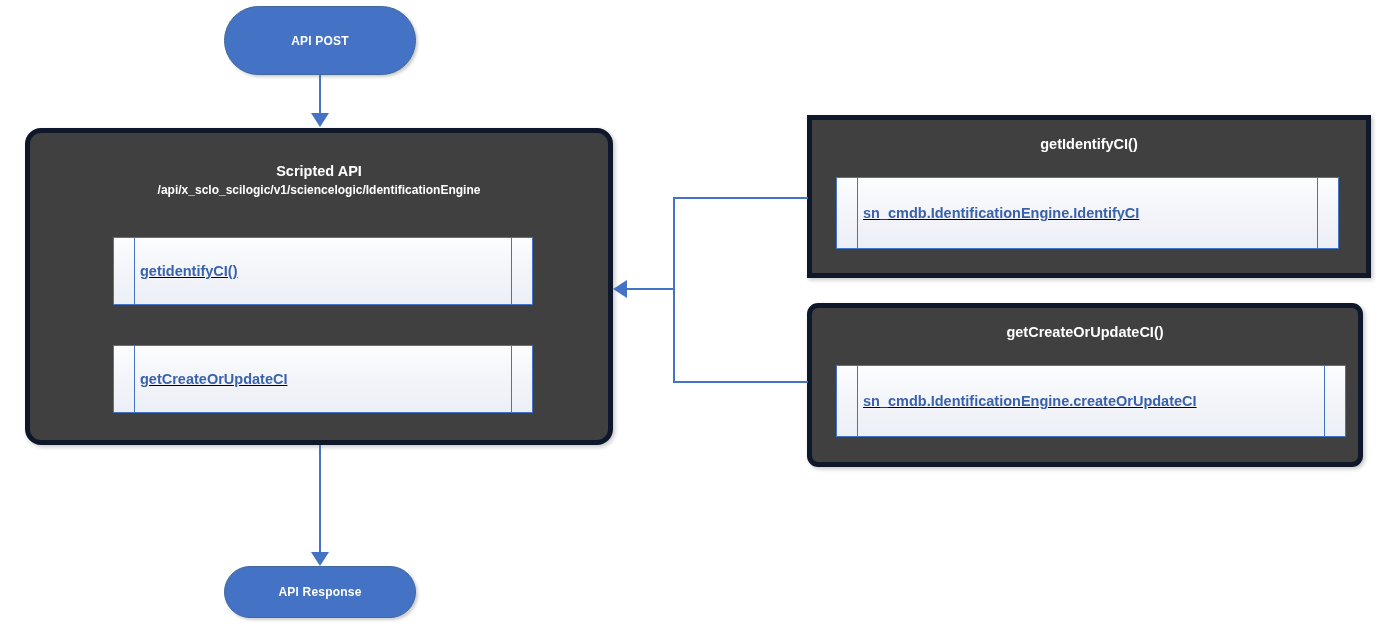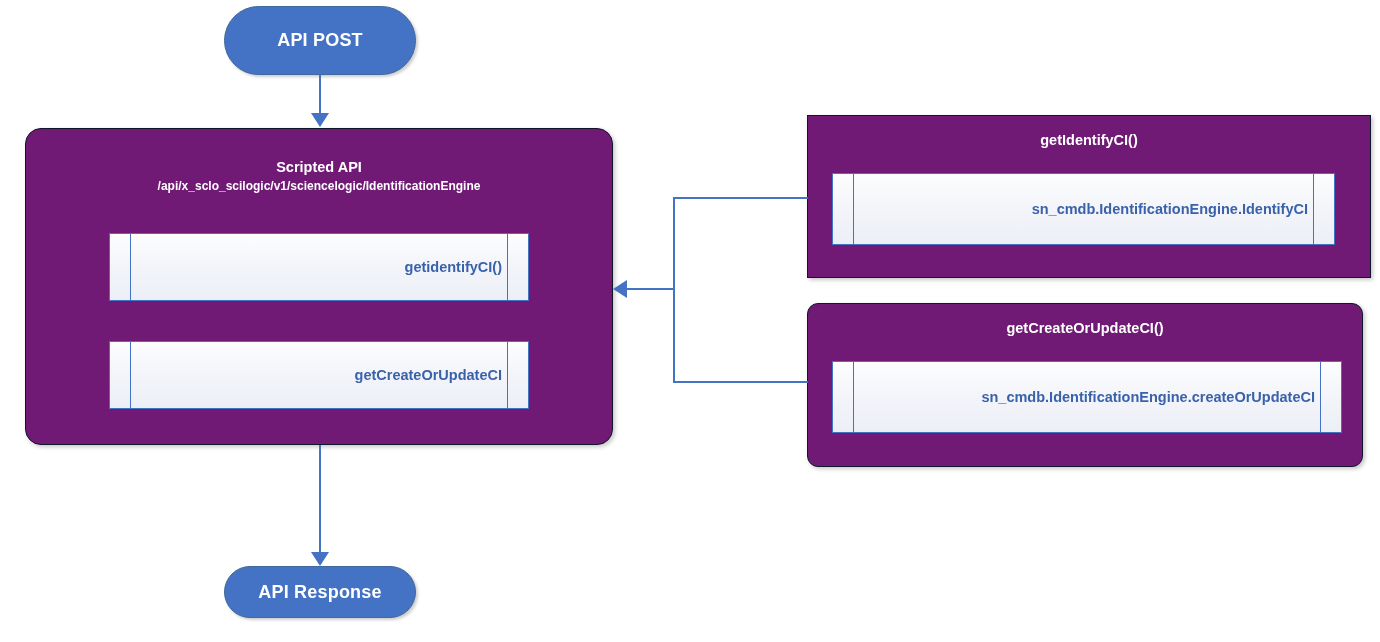--- a/index.html
+++ b/index.html
@@ -23,31 +23,31 @@
   .pill {
     position: absolute;
     background: #4472C4;
     border: 1px solid #41699b;
     border-radius: 42px;
     box-shadow: 2px 2px 3px rgba(0,0,0,0.20);
     display: flex;
     align-items: center;
     justify-content: center;
     color: #ffffff;
-    font-size: 18px;
+    font-size: 12px;
     font-weight: bold;
     letter-spacing: .2px;
     box-sizing: border-box;
   }
 
   
   .container-box {
     position: absolute;
-    background: #701a75;
-    border: 1px solid #0f172a;
+    background: #404040;
+    border: 5px solid #0f172a;
     box-shadow: 2px 2px 4px rgba(0,0,0,0.22);
     box-sizing: border-box;
   }
   .container-title {
     color: #ffffff;
     font-size: 14.5px;
     font-weight: bold;
     text-align: center;
     line-height: 1.42;
     width: 100%;
@@ -56,21 +56,22 @@
   }
 
   
   .proc {
     position: absolute;
     background: linear-gradient(180deg, #fdfdfe 0%, #f2f4f9 55%, #eceff6 100%);
     border: 1px solid #4472C4;
     box-sizing: border-box;
     display: flex;
     align-items: center;
-    justify-content: flex-end;
+    justify-content: flex-start;
+    text-decoration: underline;
   }
   .proc .bar {
     position: absolute;
     top: 0;
     bottom: 0;
     width: 0;
     border-left: 1px solid #4472C4;
   }
   .proc .bar.left  { left: 20px; }
   .proc .bar.right { right: 20px; }

